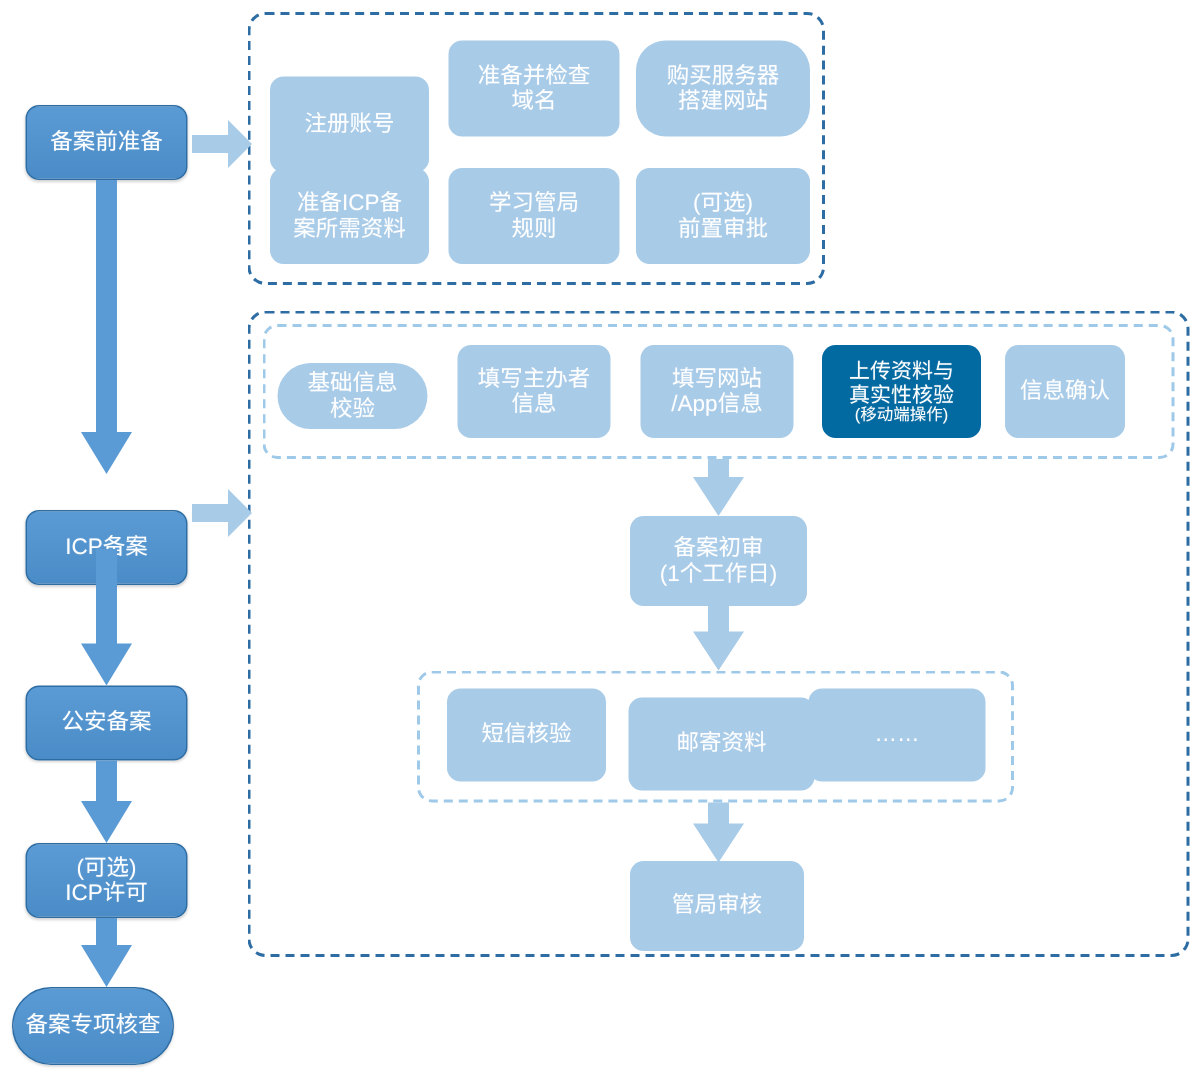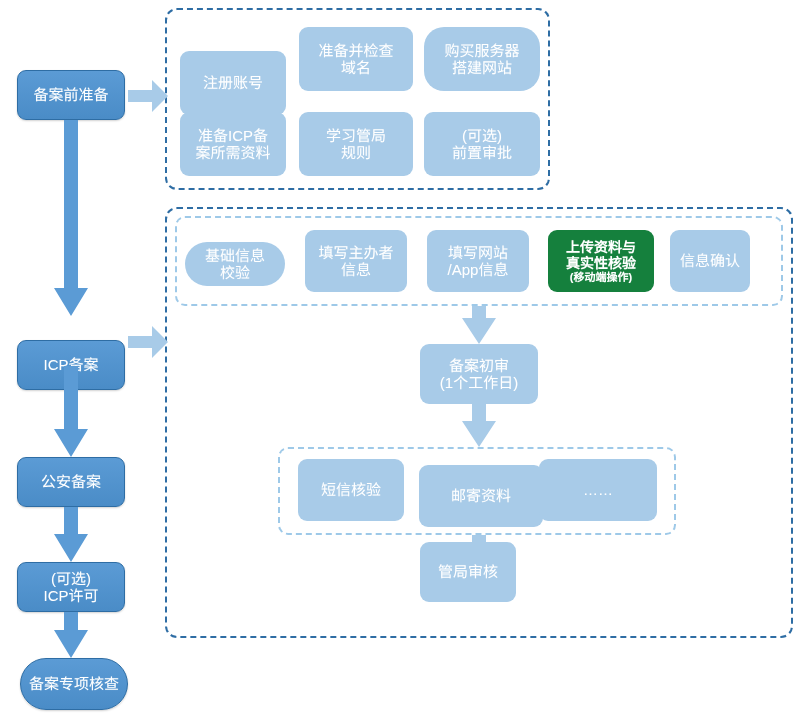--- a/index.html
+++ b/index.html
@@ -46,24 +46,23 @@
 
   
   .node.light {
     background: #a8cbe8;
     border: none;
     font-size: 15px;
   }
 
   
   .node.green {
-    background: #15803d;
+    background: #0369a1;
     border: none;
     font-size: 14px;
-    font-weight: bold;
   }
 
   .node .sub {
     display: block;
     font-size: 11px;
     text-align: center;
   }
 
   
   .dashbox {
@@ -103,21 +102,21 @@
 
   <div class="node dark" style="left:17px; top:70px; width:108px; height:50px;">备案前准备</div>
 
   <div class="node dark" style="left:17px; top:316px; width:108px; height:50px;margin-top:24px;">ICP备案</div>
 
   <div class="node dark" style="left:17px; top:457px; width:108px; height:50px;">公安备案</div>
 
   <div class="node dark" style="left:17px; top:562px; width:108px; height:50px;">(可选)
 ICP许可</div>
 
-  <div class="node dark" style="left:20px; top:658px; width:108px; height:52px;border-radius:26px;">备案专项核查</div>
+  <div class="node dark" style="left:8px; top:658px; width:108px; height:52px;border-radius:26px;">备案专项核查</div>
 
   <div class="arrow" style="left:54px; top:120px; width:34px; height:196px;">
     <svg width="34" height="196" viewBox="0 0 34 196">
       <path d="M10 0 L24 0 L24 168 L34 168 L17 196 L0 168 L10 168 Z" fill="#5b9bd5"></path>
     </svg>
   </div>
 
   <div class="arrow" style="left:54px; top:366px; width:34px; height:91px;">
     <svg width="34" height="91" viewBox="0 0 34 91">
       <path d="M10 0 L24 0 L24 63 L34 63 L17 91 L0 63 L10 63 Z" fill="#5b9bd5"></path>
@@ -202,15 +201,15 @@
   <div class="node light" style="left:419px; top:465px; width:124px; height:62px;">邮寄资料</div>
 
   <div class="node light" style="left:539px; top:459px; width:118px; height:62px;">……</div>
 
   <div class="arrow" style="left:462px; top:535px; width:34px; height:40px;">
     <svg width="34" height="40" viewBox="0 0 34 40">
       <path d="M10 0 L24 0 L24 14 L34 14 L17 40 L0 14 L10 14 Z" fill="#a8cbe8"></path>
     </svg>
   </div>
 
-  <div class="node light" style="left:420px; top:542px; width:96px; height:60px;">管局审核</div>
+  <div class="node light" style="left:420px; top:574px; width:116px; height:60px;">管局审核</div>
 
 </div>
 
 </body></html>

